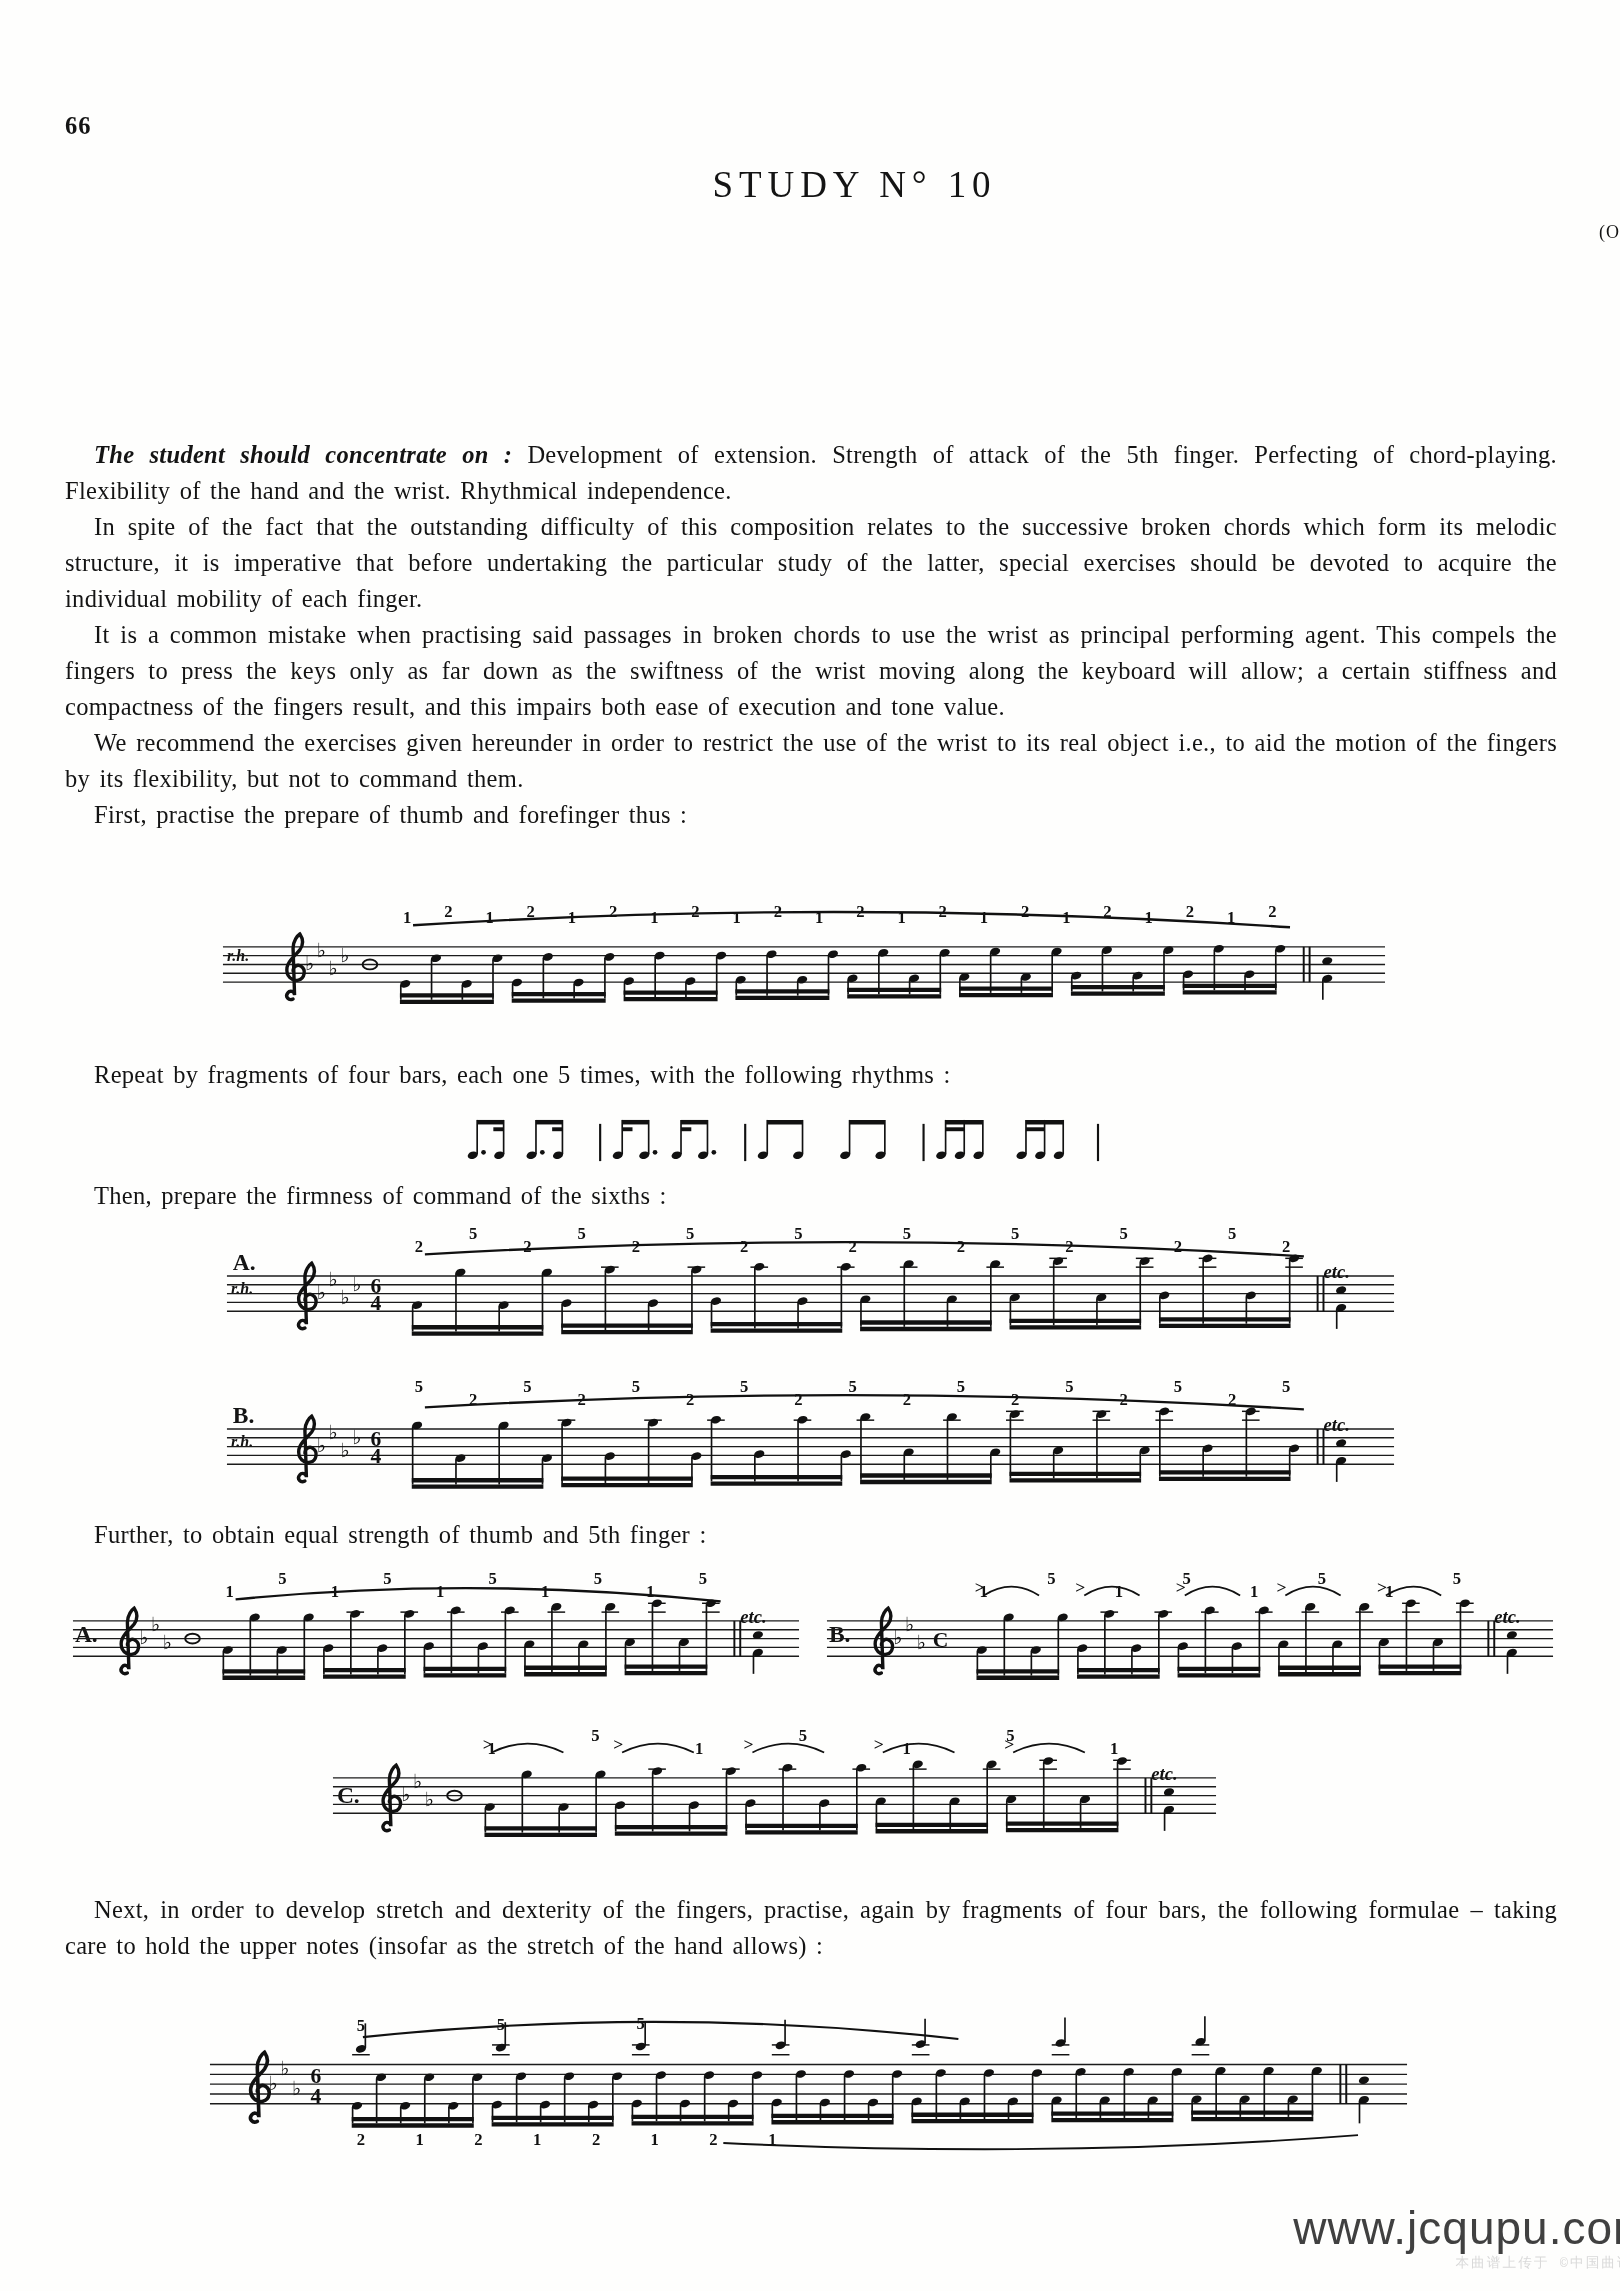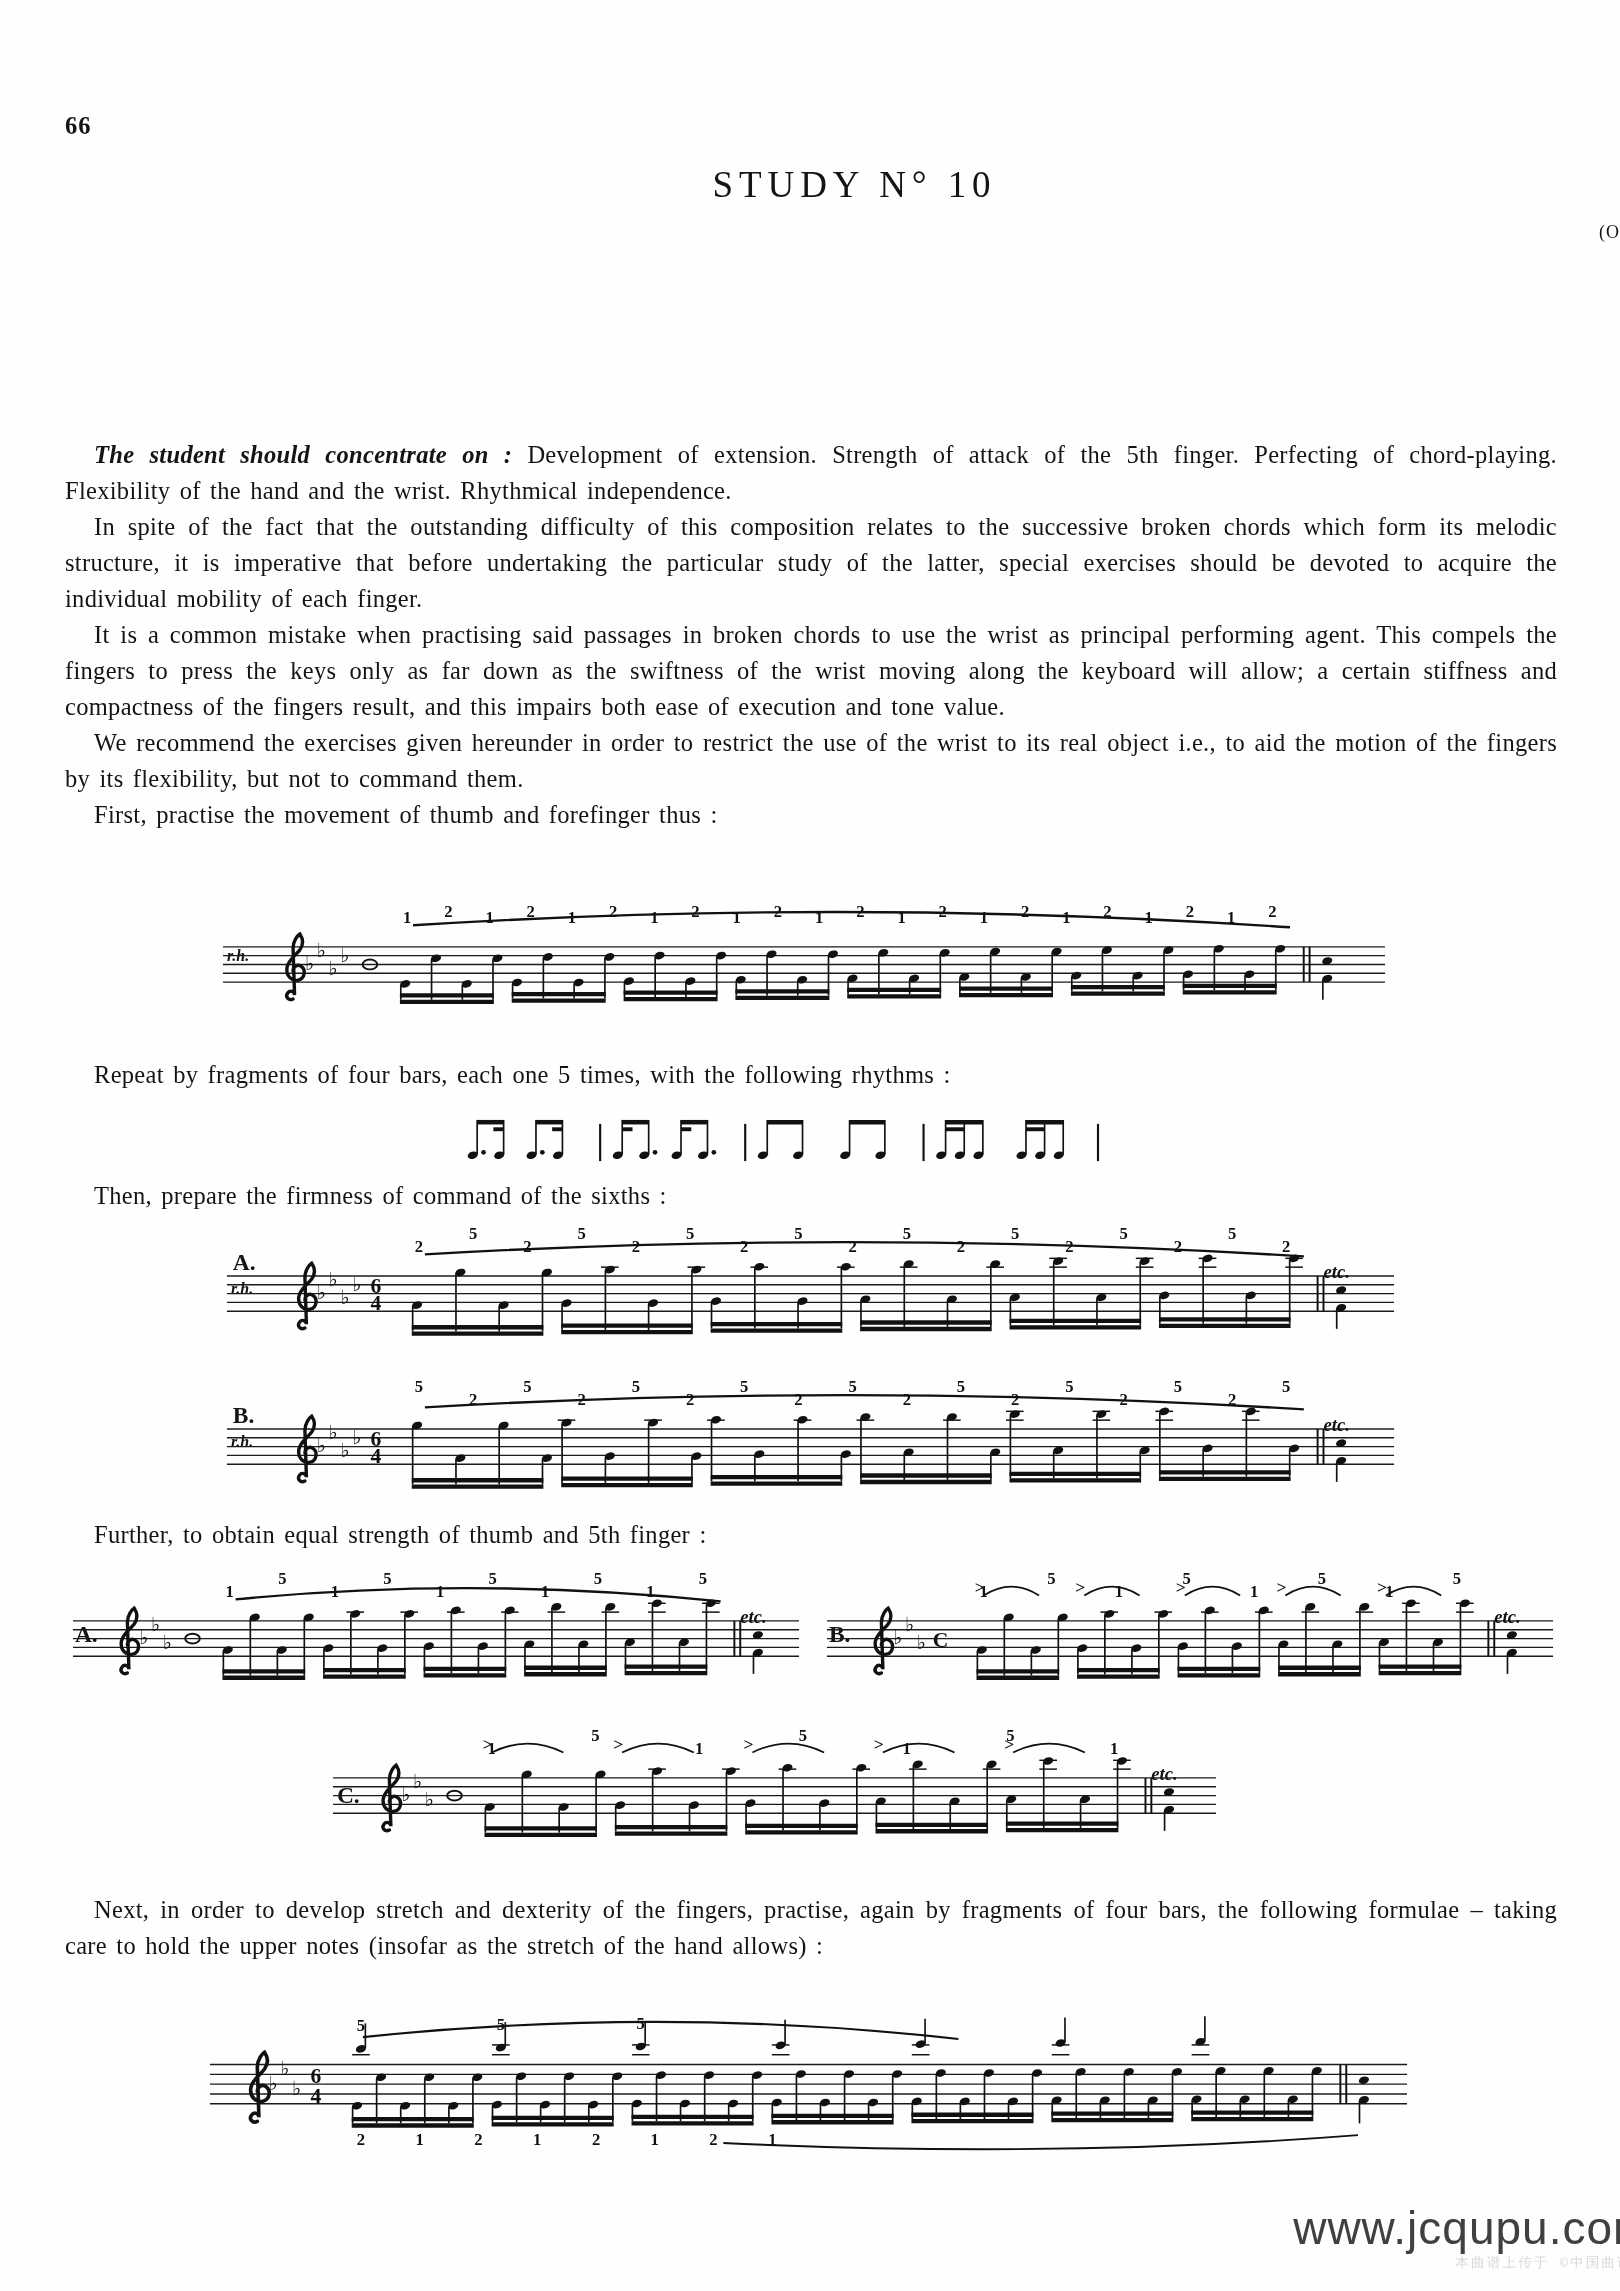--- a/index.html
+++ b/index.html
@@ -35,21 +35,21 @@
 
   <div class="pageno">66</div>
   <div class="title">STUDY N° 10</div>
   <div class="subtitle">(Op. 10)</div>
 
   <div class="bodytext">
     <p class="para indent"><span class="lead">The student should concentrate on :</span><span> Development of extension. Strength of attack of the 5th finger. Perfecting of chord-playing. Flexibility of the hand and the wrist. Rhythmical independence.</span></p>
     <p class="para indent">In spite of the fact that the outstanding difficulty of this composition relates to the successive broken chords which form its melodic structure, it is imperative that before undertaking the particular study of the latter, special exercises should be devoted to acquire the individual mobility of each finger.</p>
     <p class="para indent">It is a common mistake when practising said passages in broken chords to use the wrist as principal performing agent. This compels the fingers to press the keys only as far down as the swiftness of the wrist moving along the keyboard will allow; a certain stiffness and compactness of the fingers result, and this impairs both ease of execution and tone value.</p>
     <p class="para indent">We recommend the exercises given hereunder in order to restrict the use of the wrist to its real object i.e., to aid the motion of the fingers by its flexibility, but not to command them.</p>
-    <p class="para indent">First, practise the movement of thumb and forefinger thus :</p>
+    <p class="para indent">First, practise the prepare of thumb and forefinger thus :</p>
   </div>
 
   <div class="exwrap" id="ex-first" style="left:221px;top:890px;width:1166px;height:147px;">
     <div class="rhlabel" style="left:5.9px;top:57px;">r.h.</div>
     <div class="svgbox" id="svg-first"><svg width="1166" height="147" viewBox="0 0 1190 150">
           <line x1="2" y1="58" x2="1188" y2="58" stroke="#1b1b1b" stroke-width="1.4"></line>
           <line x1="2" y1="67" x2="1188" y2="67" stroke="#1b1b1b" stroke-width="1.4"></line>
           <line x1="2" y1="76" x2="1188" y2="76" stroke="#1b1b1b" stroke-width="1.4"></line>
           <line x1="2" y1="85" x2="1188" y2="85" stroke="#1b1b1b" stroke-width="1.4"></line>
           <line x1="2" y1="94" x2="1188" y2="94" stroke="#1b1b1b" stroke-width="1.4"></line>

